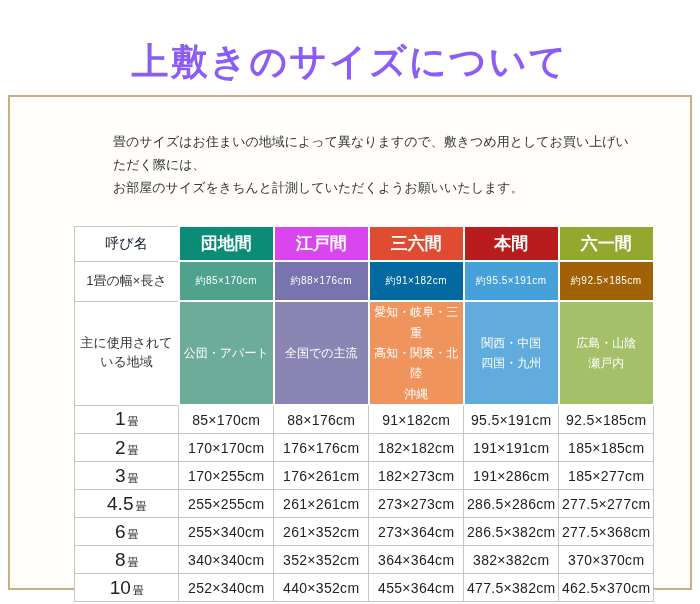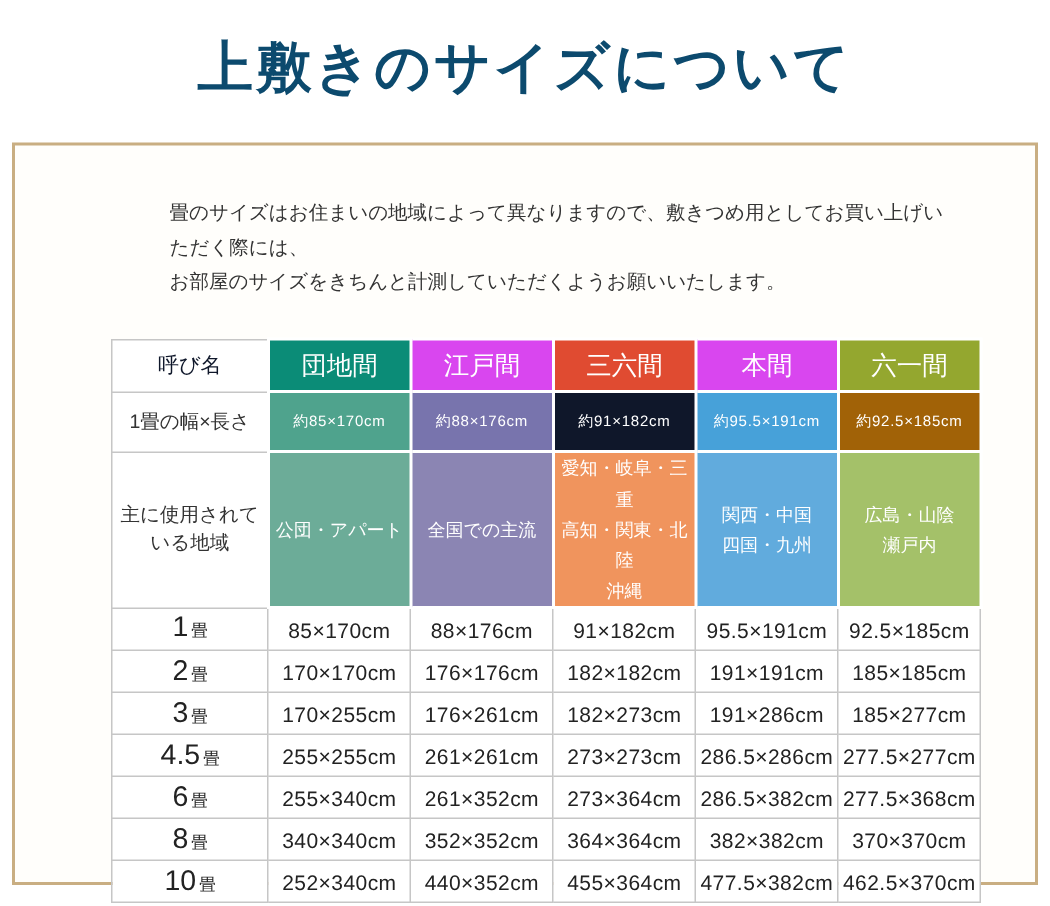--- a/index.html
+++ b/index.html
@@ -2,50 +2,50 @@
 <html><head>
 <meta charset="utf-8">
 <style>
   html,body{margin:0;padding:0;}
   body{
     width:700px;height:604px;overflow:hidden;background:#ffffff;
     font-family:"Liberation Sans","DejaVu Sans",sans-serif;
     color:#2b2b2b;position:relative;
   }
   .page-title{
-    margin:0;padding-top:20px;text-align:center;
+    margin:0;padding-top:37px;text-align:center;
     font-family:"DejaVu Serif","Liberation Serif",serif;
-    font-size:37px;font-weight:600;color:#0c4a6e;letter-spacing:2px;
+    font-size:37px;font-weight:600;color:#8b5cf6;letter-spacing:2px;
   }
   .frame{
     position:absolute;left:8px;right:8px;top:95px;bottom:14px;
     border:2px solid #c9ae82;background:#fffefb;box-sizing:border-box;padding-left:29px;
   }
   .intro{
     margin:34px 48px 0 74px;
     font-size:13px;line-height:1.75;color:#333333;
   }
   table.sizes{
     border-collapse:collapse;table-layout:fixed;
     width:580px;margin:26px auto 0 auto;
   }
   td{text-align:center;vertical-align:middle;padding:0;}
   
   .w{background:#ffffff;border:1px solid #c6c6c6;}
   .corner{font-size:14px;color:#0f172a;text-align:center;}
   .leftlbl{font-size:13px;color:#333;line-height:1.45;white-space:pre-line;}
   
   .c{color:#ffffff;border:2px solid #ffffff;}
-  .chead{font-size:17px;font-weight:400;height:33px;}
+  .chead{font-size:17px;font-weight:700;height:33px;}
   .csize{font-size:10px;height:38px;letter-spacing:0.5px;}
   .cregion{font-size:12px;height:60px;line-height:1.7;white-space:pre-line;}
   .h0{background:#0b8c77}.s0{background:#4fa38d}.r0{background:#6cac98}
   .h1{background:#d946ef}.s1{background:#7874ad}.r1{background:#8b85b3}
-  .h2{background:#e04b31}.s2{background:#0f172a}.r2{background:#f0945d}
-  .h3{background:#d946ef}.s3{background:#47a1d9}.r3{background:#61abdd}
+  .h2{background:#e04b31}.s2{background:#0369a1}.r2{background:#f0945d}
+  .h3{background:#b91c1c}.s3{background:#47a1d9}.r3{background:#61abdd}
   .h4{background:#94a72f}.s4{background:#a16207}.r4{background:#a4c169}
   
   .drow td{height:27px;}
   .num{font-size:19px;color:#222;}
   .unit{font-size:11px;color:#222;margin-left:2px;}
   .val{font-size:14px;color:#222;letter-spacing:0.3px;text-align:center;}
 </style>
 </head>
 <body>
 

